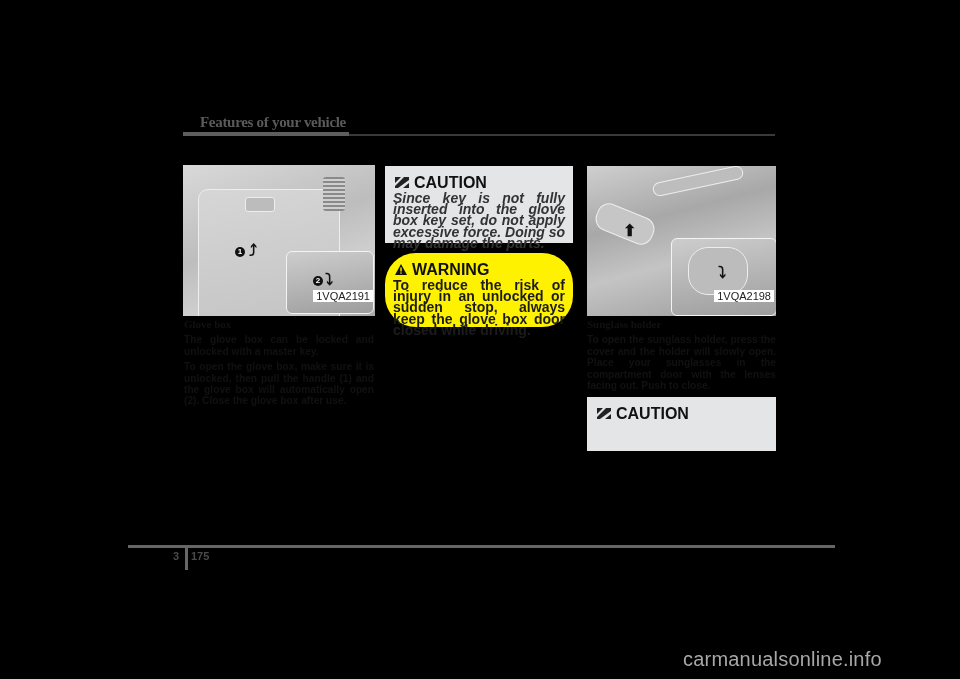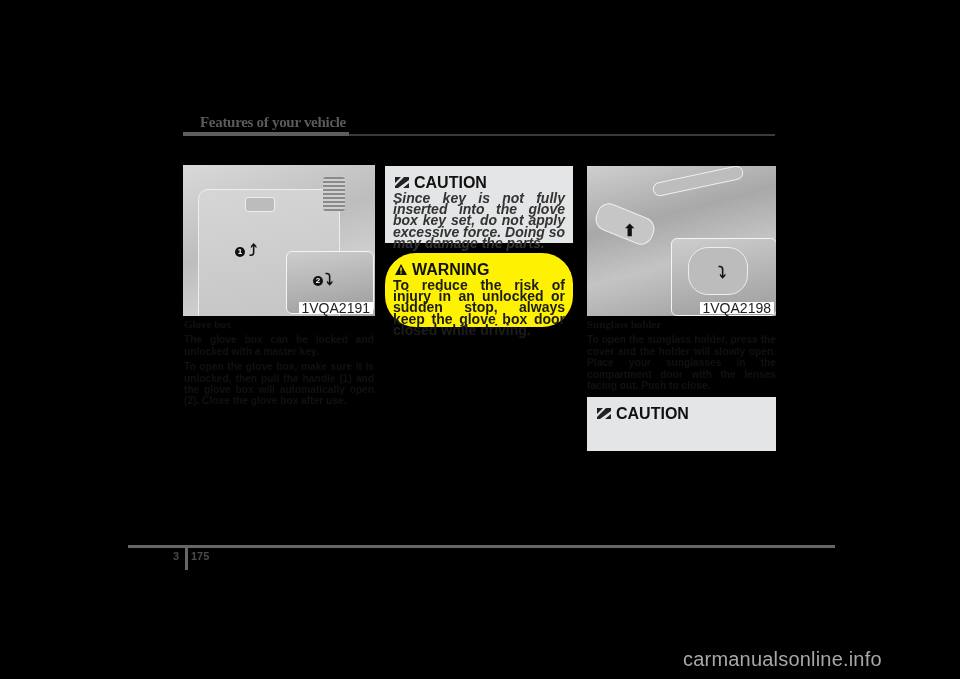--- a/index.html
+++ b/index.html
@@ -19,22 +19,22 @@
     .ftr-line { left: 128px; top: 545px; width: 707px; height: 3px; background: #666; }
     .ftr-tick { left: 185px; top: 545px; width: 3px; height: 25px; background: #666; }
     .ftr-chapter { left: 173px; top: 550px; font-size: 11px; font-weight: bold; color: #4a4a4a; }
     .ftr-page { left: 191px; top: 550px; font-size: 11px; font-weight: bold; color: #4a4a4a; }
     
     .figure {
       background: linear-gradient(160deg, #d9d9d9 0%, #bdbdbd 45%, #cfcfcf 70%, #a9a9a9 100%);
       overflow: hidden;
     }
     .fig-code {
-      position: absolute; right: 2px; bottom: 2px; background: #fff; color: #222;
-      font-size: 14px; padding: 0 3px; line-height: 12px;
+      position: absolute; right: 2px; bottom: 14px; background: #fff; color: #222;
+      font-size: 11px; padding: 0 3px; line-height: 12px;
     }
     .inset {
       position: absolute; border: 1px solid #f4f4f4; border-radius: 6px;
       background: linear-gradient(170deg, #cdcdcd, #9d9d9d);
     }
     .panel { position: absolute; border-radius: 10px; border: 1px solid #eee; }
     .num-badge {
       position: absolute; width: 10px; height: 10px; border-radius: 50%; background: #111;
       color: #fff; font-size: 8px; font-weight: bold; line-height: 10px; text-align: center;
     }

